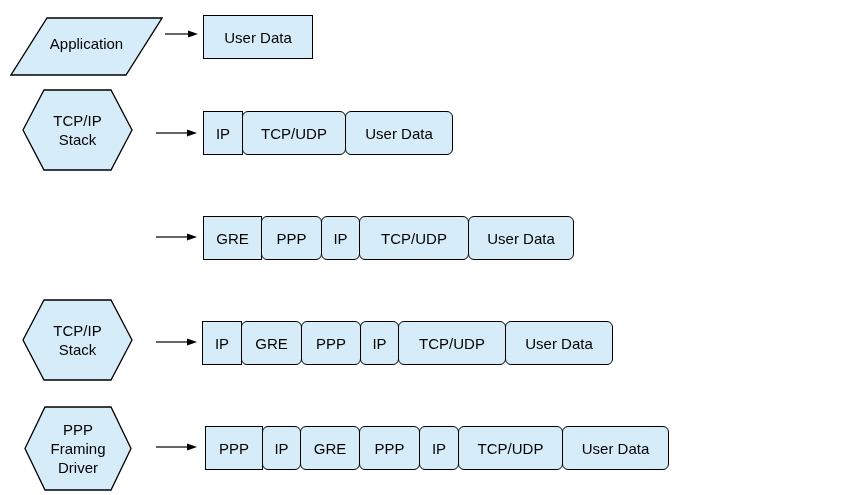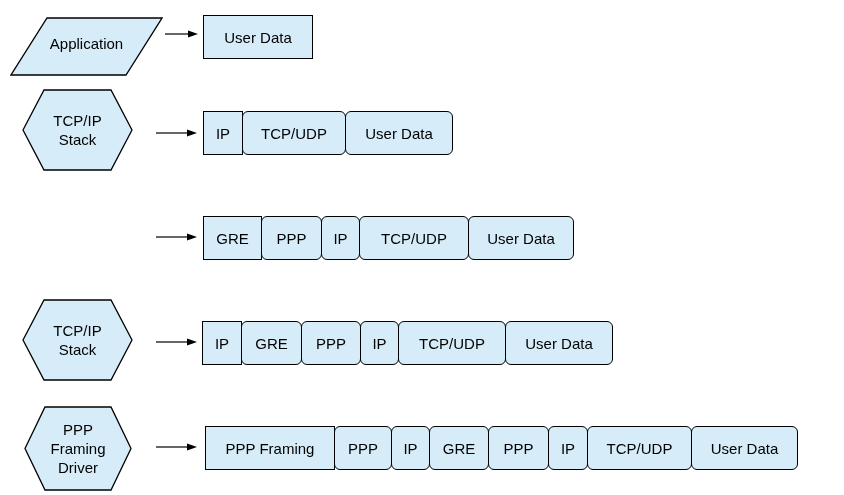--- a/index.html
+++ b/index.html
@@ -134,21 +134,20 @@
       <div>PPP</div>
       <div>Framing</div>
       <div>Driver</div>
     </div>
   </div>
   <svg class="arrow" style="left:156px;top:442px" width="42" height="10">
     <line x1="0" y1="5" x2="32" y2="5"></line>
     <polygon points="31,1.5 41,5 31,8.5"></polygon>
   </svg>
   <div class="packet" style="left:205px;top:426px">
-    <div class="seg" style="width:130px">PPP Framing</div>
     <div class="seg" style="width:58px">PPP</div>
     <div class="seg" style="width:39px">IP</div>
     <div class="seg" style="width:60px">GRE</div>
     <div class="seg" style="width:61px">PPP</div>
     <div class="seg" style="width:40px">IP</div>
     <div class="seg" style="width:105px">TCP/UDP</div>
     <div class="seg" style="width:107px">User Data</div>
   </div>
 
 </div>

